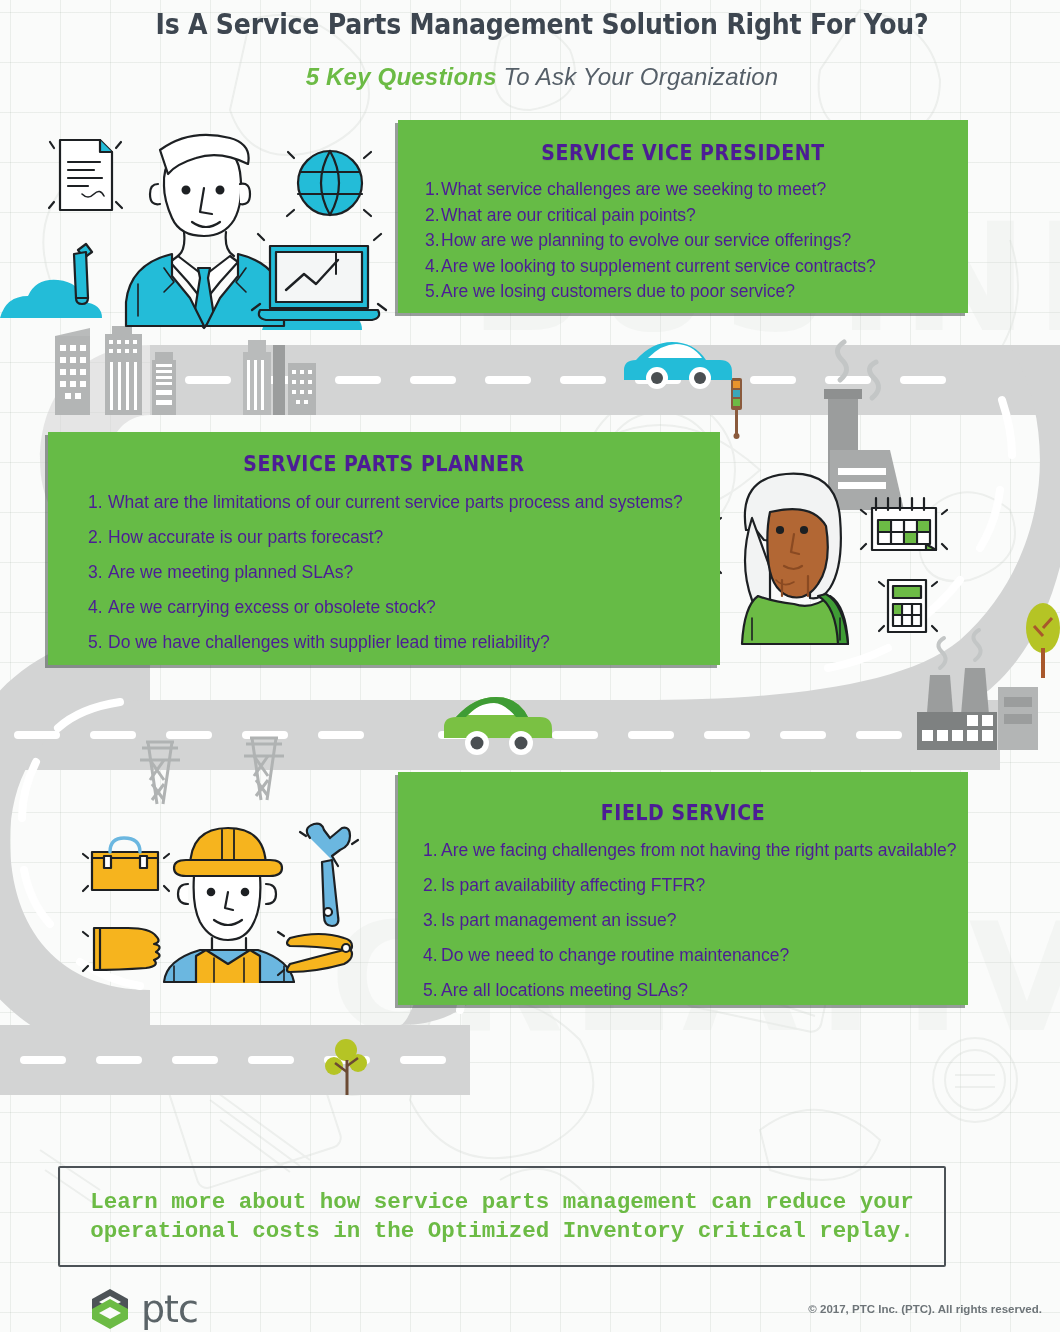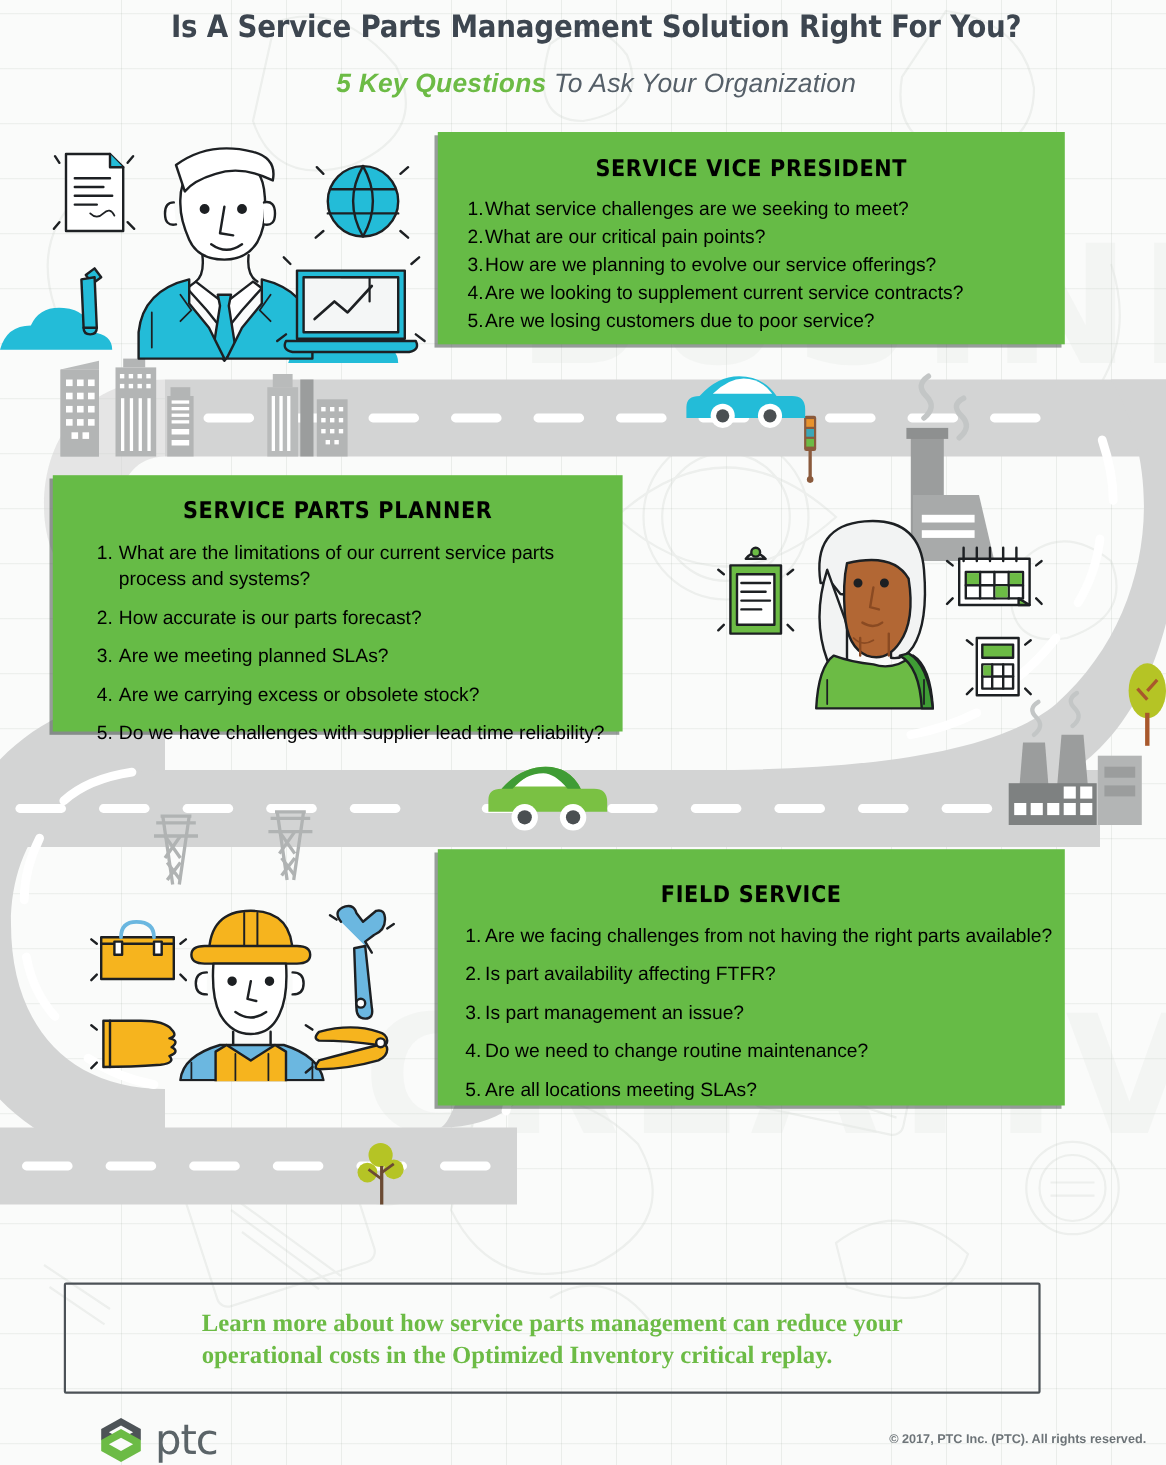--- a/index.html
+++ b/index.html
@@ -30,59 +30,59 @@
   .h-line2{margin-top:22px;font-size:24px;font-weight:400;color:#555f68;letter-spacing:.2px;font-style:italic;}
   .h-line2 .accent{color:#6cbb45;font-weight:700;}
 
   
   .road-layer{position:absolute;inset:0;}
 
   
   .panel{
     position:absolute;background:#66bb46;
     box-shadow: -3px 3px 0 0 rgba(70,80,75,.55);
-    color:#000000;
+    color:#4c1d95;
   }
   .panel .p-title{
     text-align:center;font-weight:700;letter-spacing:.6px;
     font-family:"DejaVu Sans Condensed","Liberation Sans",sans-serif;
     text-shadow:0 1px 1px rgba(0,0,0,.08);
   }
   .panel ol{list-style:none;margin:0;padding:0;}
   .panel li{display:flex;align-items:flex-start;}
   .panel li .num{flex:0 0 auto;}
   .panel li .txt{flex:1 1 auto;}
 
   #panel-vp{left:398px;top:120px;width:570px;height:193px;}
   #panel-vp .p-title{font-size:21px;padding-top:21px;}
   #panel-vp ol{margin-top:12px;padding-left:27px;font-size:17.5px;line-height:25.5px;}
   #panel-vp li .num{width:16px;}
 
-  #panel-planner{left:48px;top:432px;width:518px;height:233px;}
+  #panel-planner{left:48px;top:432px;width:672px;height:233px;}
   #panel-planner .p-title{font-size:21px;padding-top:20px;}
   #panel-planner ol{margin-top:14px;padding-left:40px;font-size:17.5px;line-height:24px;}
   #panel-planner li{margin-bottom:11px;}
   #panel-planner li .num{width:20px;}
 
   #panel-field{left:398px;top:772px;width:570px;height:233px;}
   #panel-field .p-title{font-size:21px;padding-top:29px;}
   #panel-field ol{margin-top:13px;padding-left:25px;font-size:17.5px;line-height:24px;}
   #panel-field li{margin-bottom:11px;}
   #panel-field li .num{width:18px;}
 
   
   #cta{
     position:absolute;left:58px;top:1166px;width:884px;height:97px;
     border:2px solid #4c5257;border-radius:2px;
     display:flex;align-items:center;justify-content:center;
     background:transparent;
   }
   #cta .cta-text{
     text-align:left;color:#6cbb45;font-weight:700;font-size:22.5px;line-height:29px;
-    font-family:Liberation Serif, serif;
+    font-family:Liberation Mono, monospace;
     padding:0 26px;
   }
 
   
   #footer{position:absolute;left:0;top:1283px;width:1060px;height:49px;}
   #footer .logo-wrap{position:absolute;left:88px;top:4px;display:flex;align-items:center;}
   #footer .logo-word{
     margin-left:9px;font-size:38px;color:#5b6468;font-weight:400;line-height:38px;
     letter-spacing:-1px;font-family:"DejaVu Sans","Liberation Sans",sans-serif;
   }

